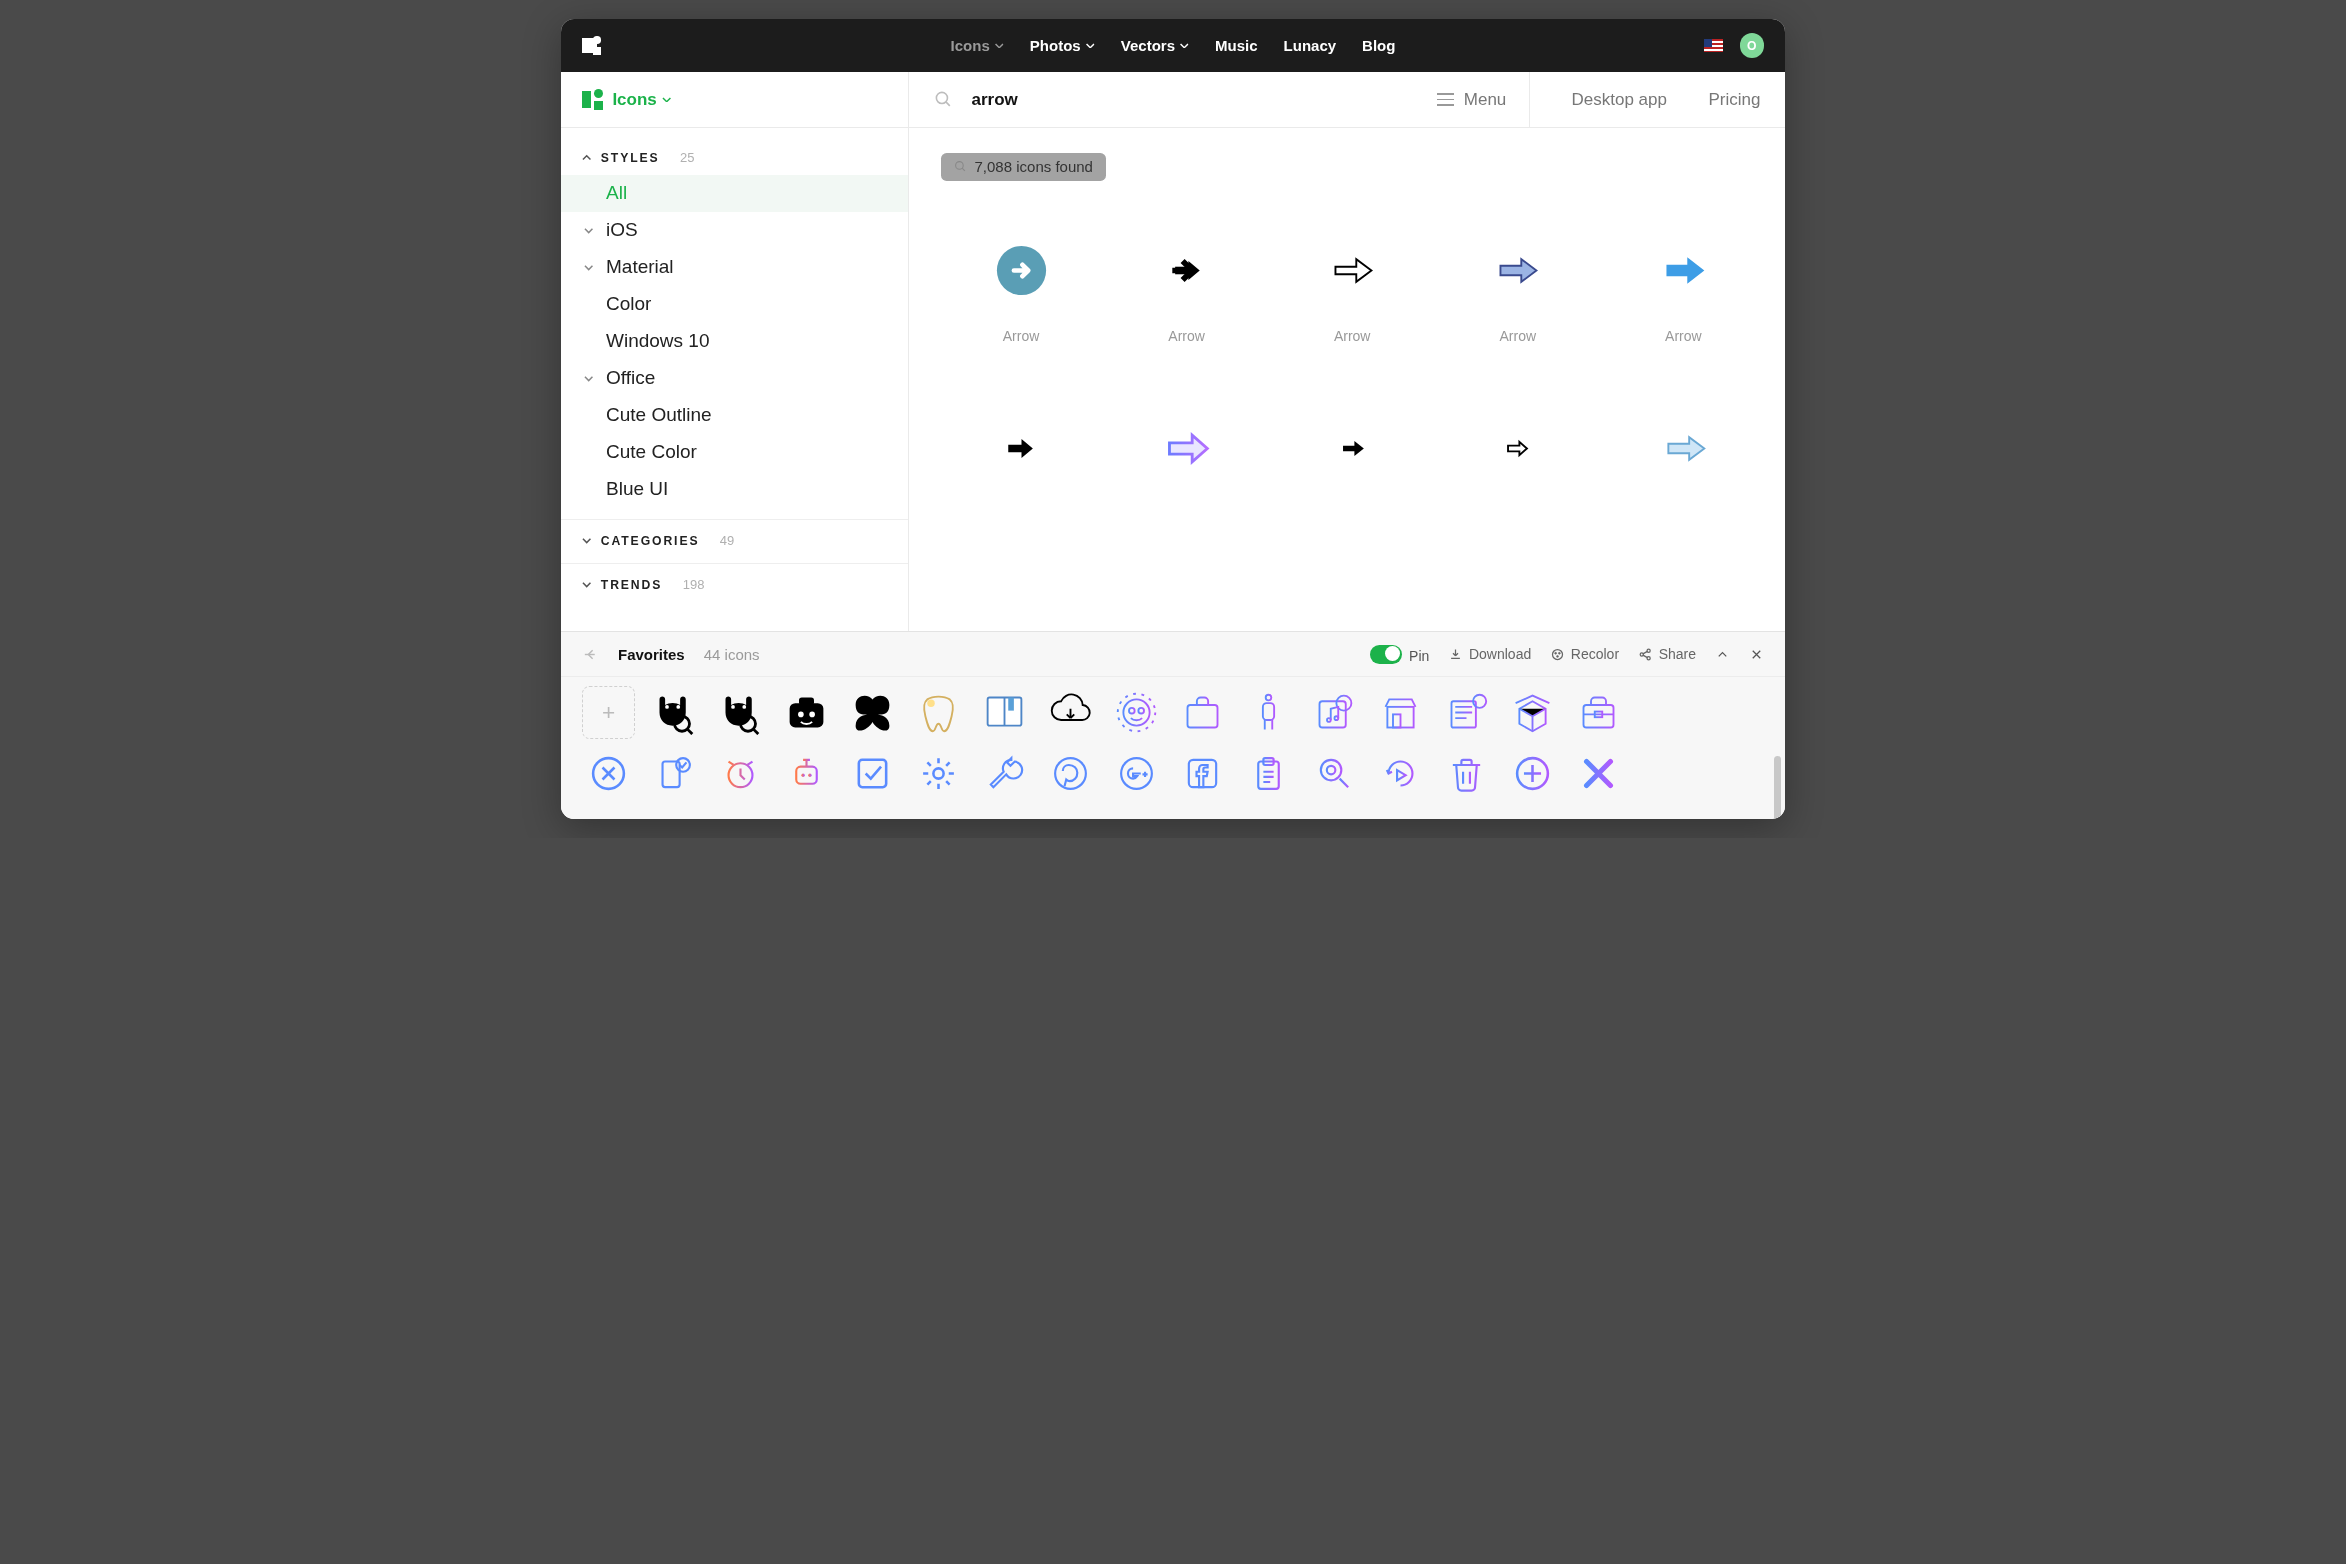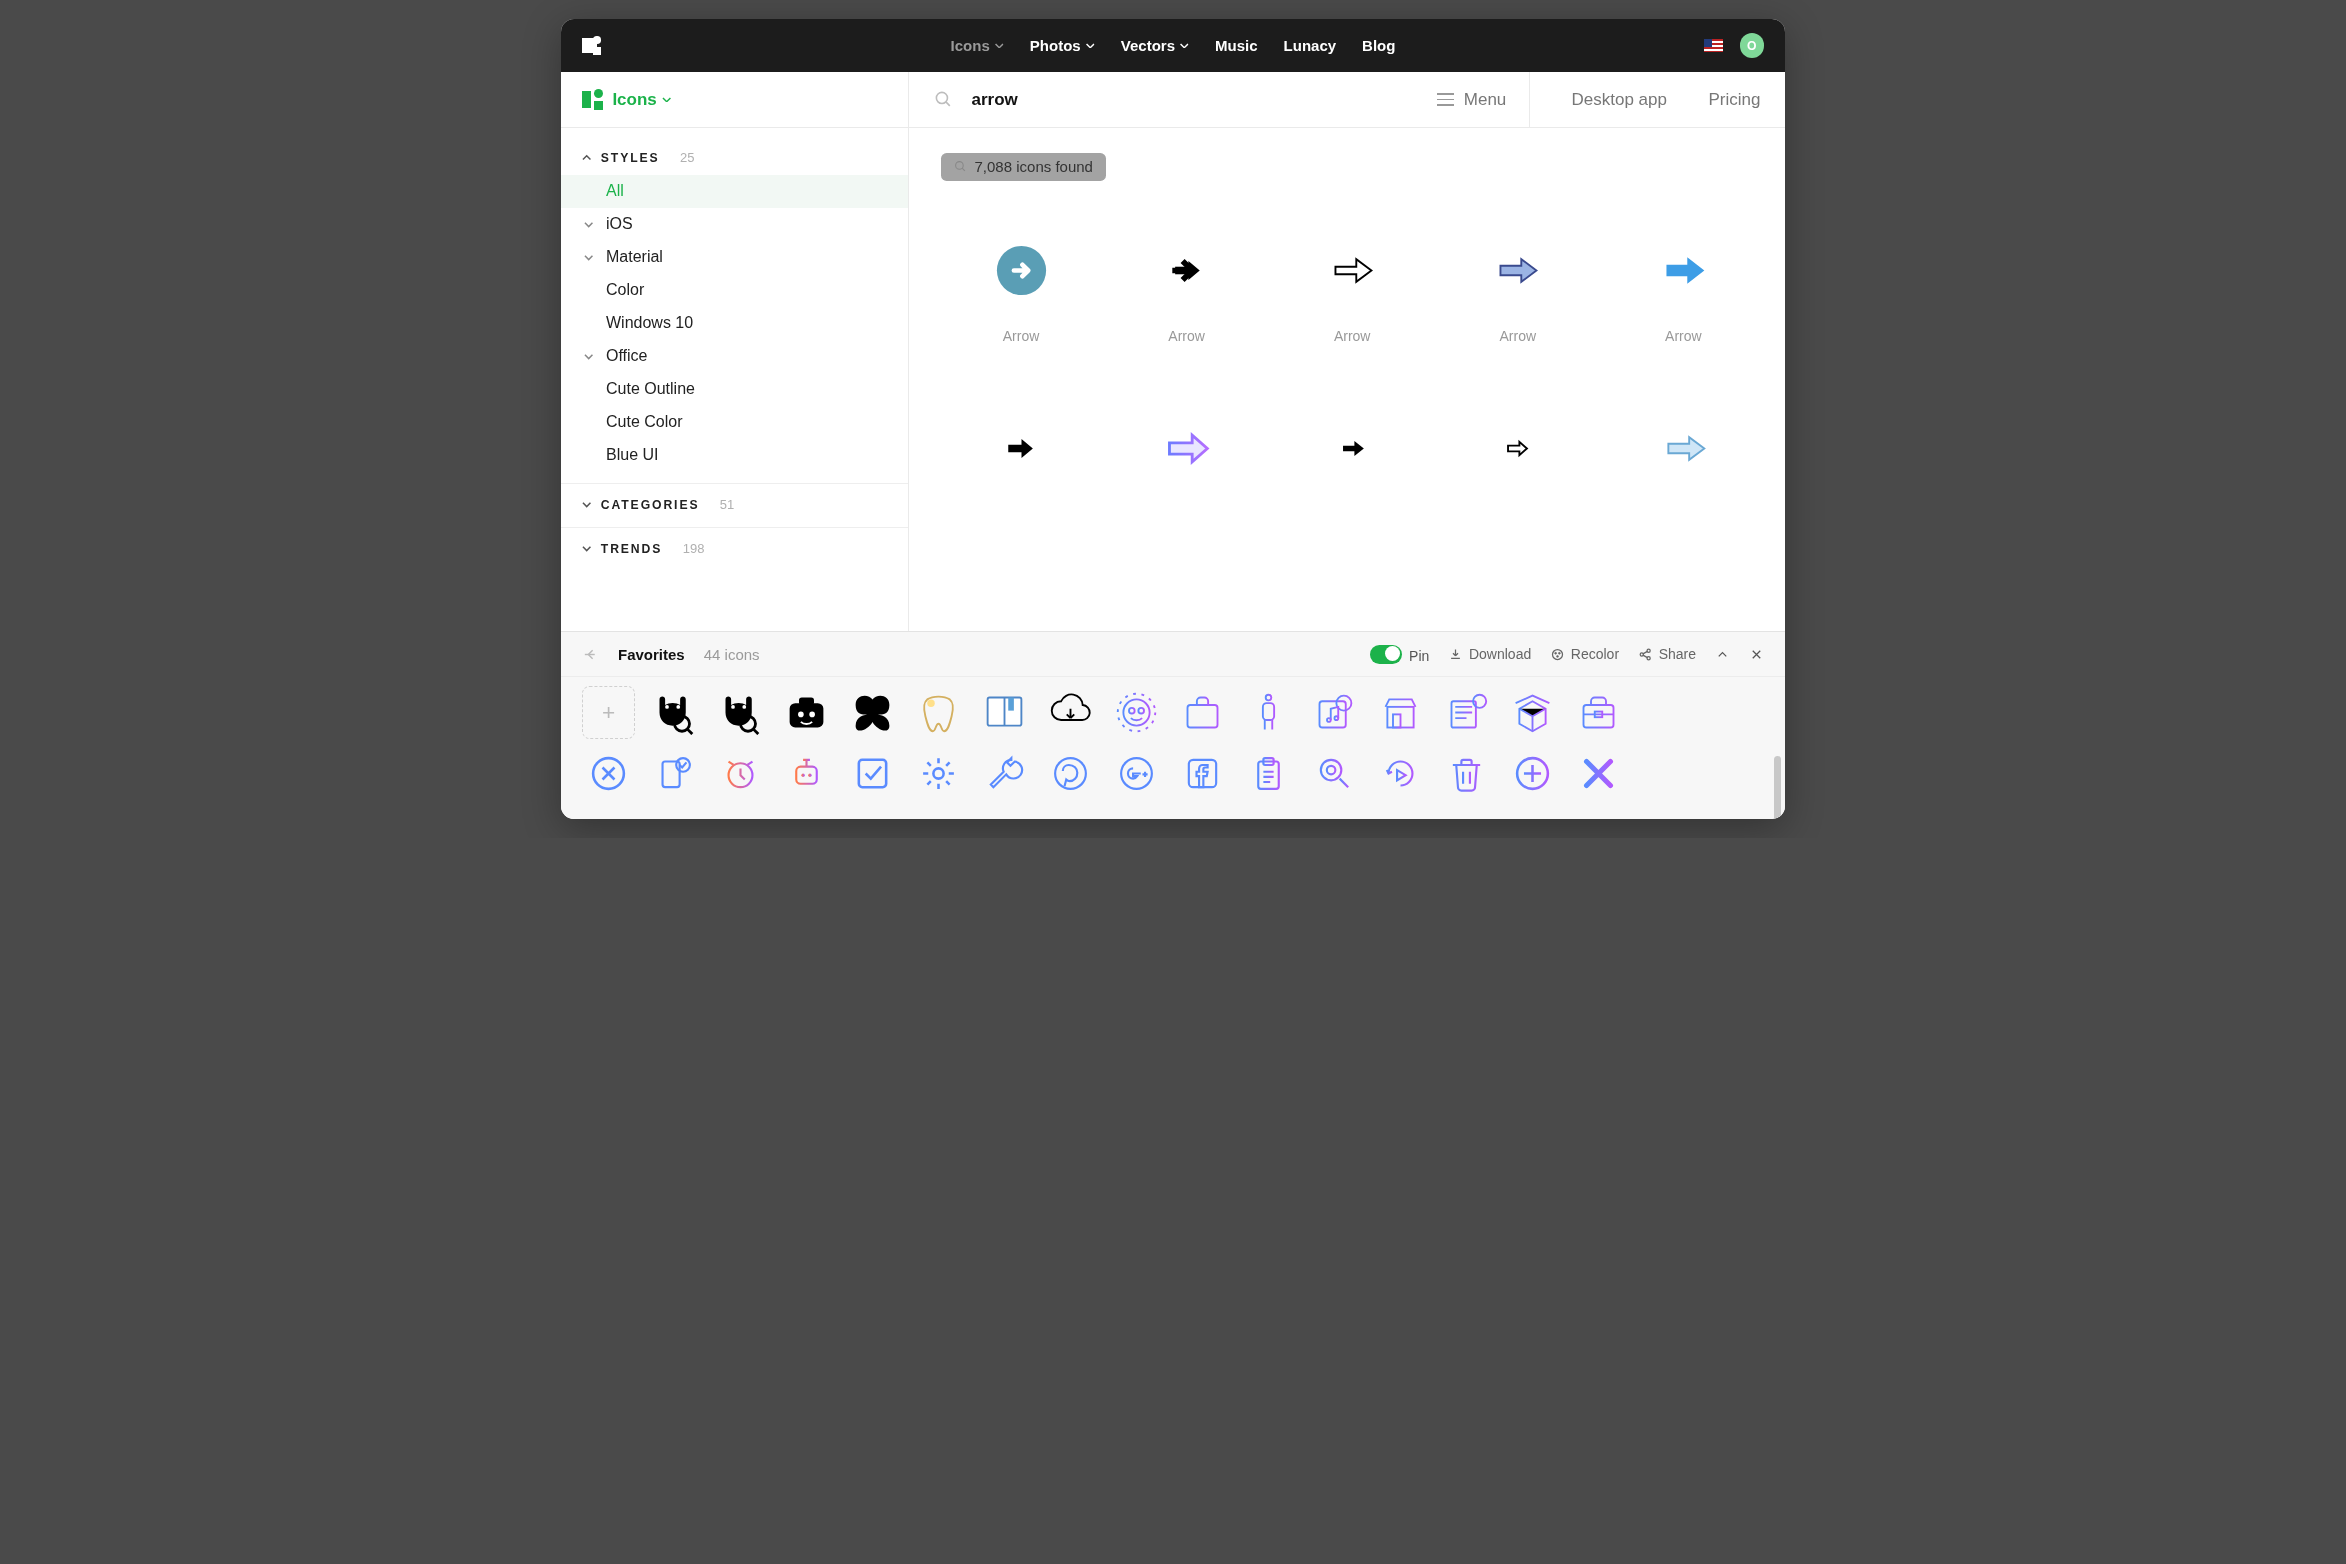--- a/index.html
+++ b/index.html
@@ -27,21 +27,21 @@
   .logo-color .c { position:absolute; right:0; top:0; width:9.4px; height:9.4px; background:#1bb24a; border-radius:50%; }
   .logo-color .s { position:absolute; right:0; bottom:0; width:9.4px; height:9.4px; background:#1bb24a; }
   .sidebar-title { color:#1bb24a; font-weight:600; font-size:17px; display:flex; align-items:center; gap:5.6px; }
 
   .sidebar-scroll { flex:1; overflow-y:auto; padding-top:9.4px; }
   .section-header { display:flex; align-items:center; gap:9.4px; padding:13px 21px 9.4px 21px; cursor:pointer; }
   .chev-tiny { width:9.4px; height:9.4px; }
   .chev-tiny svg{width:100%;height:100%;display:block;}
   .section-label { letter-spacing:1.9px; font-size:12.2px; font-weight:700; color:#222; }
   .section-count { font-size:13px; color:#b0b0b0;margin-left:11px; }
-  .style-item { padding:7.5px 21px 7.5px 45px; font-size:16px; color:#222; display:flex; align-items:center; gap:9.4px; cursor:pointer; position:relative; }
+  .style-item { padding:7.5px 21px 7.5px 45px; font-size:19px; color:#222; display:flex; align-items:center; gap:9.4px; cursor:pointer; position:relative; }
   .style-item.active { background:#f2f8f4; color:#1bb24a; font-weight:500; }
   .style-item .chev-tiny { position:absolute; left:22.6px; }
 
   .main { flex:1; display:flex; flex-direction:column; min-width:0; }
   .topbar { height:56px; border-bottom:0.9px solid #eaeaea; display:flex; align-items:center; padding:0 24.5px; gap:19px; }
   .search-icon { width:19px; height:19px; color:#bdbdbd; }
   .search-icon svg { width:100%; height:100%; stroke:currentColor; }
   .search-input { border:none; outline:none; font-size:17px; font-weight:700; color:#111; flex:0 0 395px; }
   .topbar-spacer { flex:1; }
   .menu-btn { display:flex; align-items:center; gap:9.4px; color:#777; font-size:17px; cursor:pointer; padding-right:22.6px; border-right:0.9px solid #eaeaea; height:100%; }
@@ -189,21 +189,21 @@
         <div class="style-item">Blue UI</div>
 
         <div style="border-top:0.9px solid #eee; margin-top:11.3px;"></div>
         <div class="section-header">
           <span class="chev-tiny">
               <svg viewBox="0 0 10 6">
                 <path d="M1 1l4 4 4-4" stroke="#555" stroke-width="1.6" fill="none"></path>
               </svg>
             </span>
           <span class="section-label">CATEGORIES</span>
-          <span class="section-count">51</span>
+          <span class="section-count">49</span>
         </div>
         <div style="border-top:0.9px solid #eee; margin-top:5.6px;"></div>
         <div class="section-header">
           <span class="chev-tiny">
               <svg viewBox="0 0 10 6">
                 <path d="M1 1l4 4 4-4" stroke="#555" stroke-width="1.6" fill="none"></path>
               </svg>
             </span>
           <span class="section-label">TRENDS</span>
           <span class="section-count">198</span>

